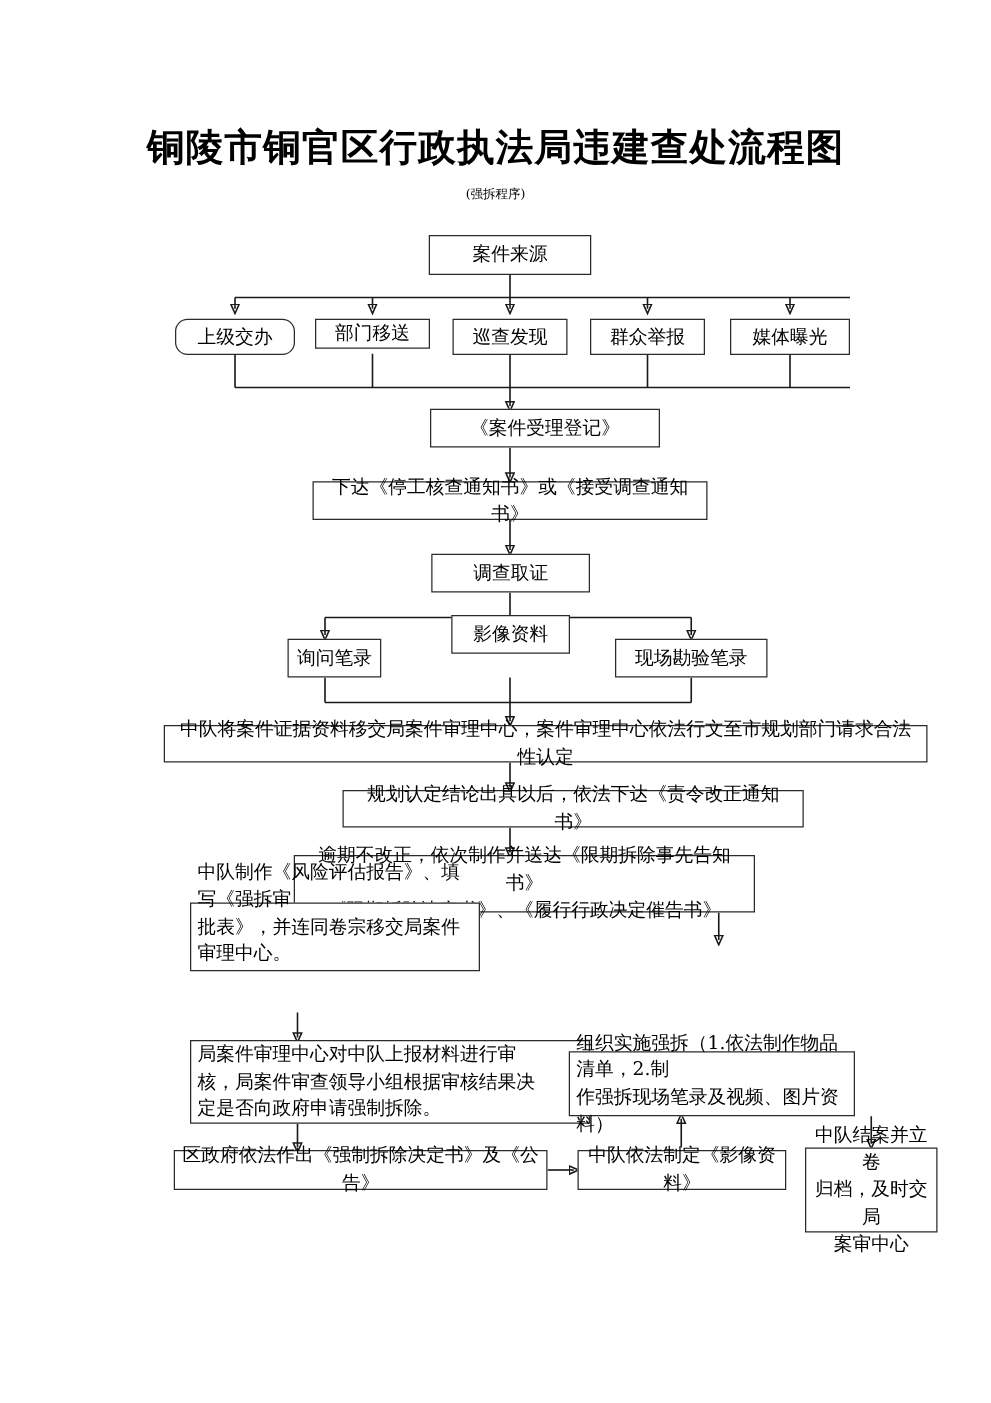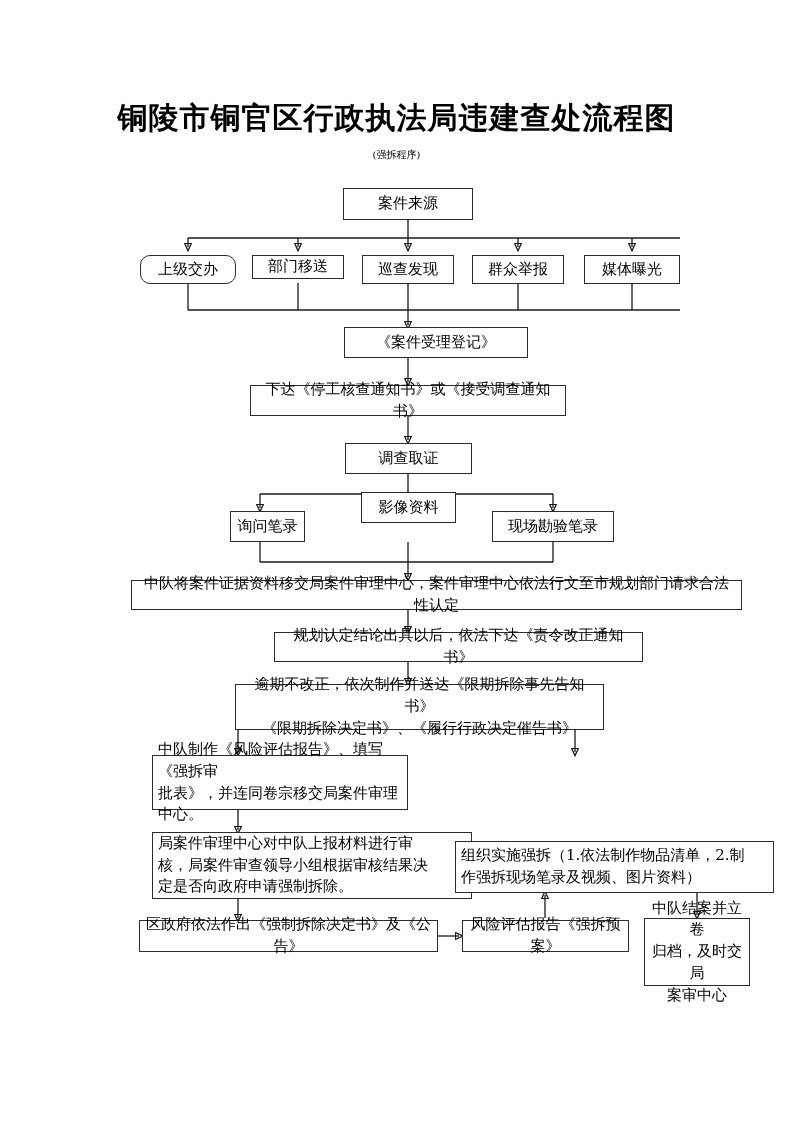--- a/index.html
+++ b/index.html
@@ -189,43 +189,43 @@
 
   <div class="node" style="left:235px; top:632px; width:369px; height:30px;margin-left:39px;">
     <span class="txt">规划认定结论出具以后，依法下达《责令改正通知书》</span>
   </div>
 
   <div class="node" style="left:235px; top:684px; width:369px; height:46px;">
     <span class="txt">逾期不改正，依次制作并送达《限期拆除事先告知书》
 《限期拆除决定书》、《履行行政决定催告书》</span>
   </div>
 
-  <div class="node left-align" style="left:152px; top:755px; width:256px; height:55px;">
+  <div class="node left-align" style="left:152px; top:722px; width:232px; height:55px;align-items:flex-end;">
     <span class="txt">中队制作《风险评估报告》、填写《强拆审
 批表》，并连同卷宗移交局案件审理中心。</span>
   </div>
 
 
   <div class="node left-align" style="left:152px; top:832px; width:320px; height:67px;">
     <span class="txt">局案件审理中心对中队上报材料进行审
 核，局案件审查领导小组根据审核结果决
 定是否向政府申请强制拆除。</span>
   </div>
 
-  <div class="node left-align" style="left:455px; top:841px; width:319px; height:52px;">
+  <div class="node left-align" style="left:455px; top:841px; width:229px; height:52px;">
     <span class="txt">组织实施强拆（1.依法制作物品清单，2.制
 作强拆现场笔录及视频、图片资料）</span>
   </div>
 
   <div class="node" style="left:139px; top:920px; width:299px; height:32px;">
     <span class="txt">区政府依法作出《强制拆除决定书》及《公告》</span>
   </div>
 
   <div class="node" style="left:462px; top:920px; width:167px; height:32px;">
-    <span class="txt">风险评估报告《强拆预案》</span>
+    <span class="txt">中队依法制定《影像资料》</span>
   </div>
 
   <div class="node" style="left:644px; top:918px; width:106px; height:68px;">
     <span class="txt">中队结案并立卷
 归档，及时交局
 案审中心</span>
   </div>
 
 </div>
 

